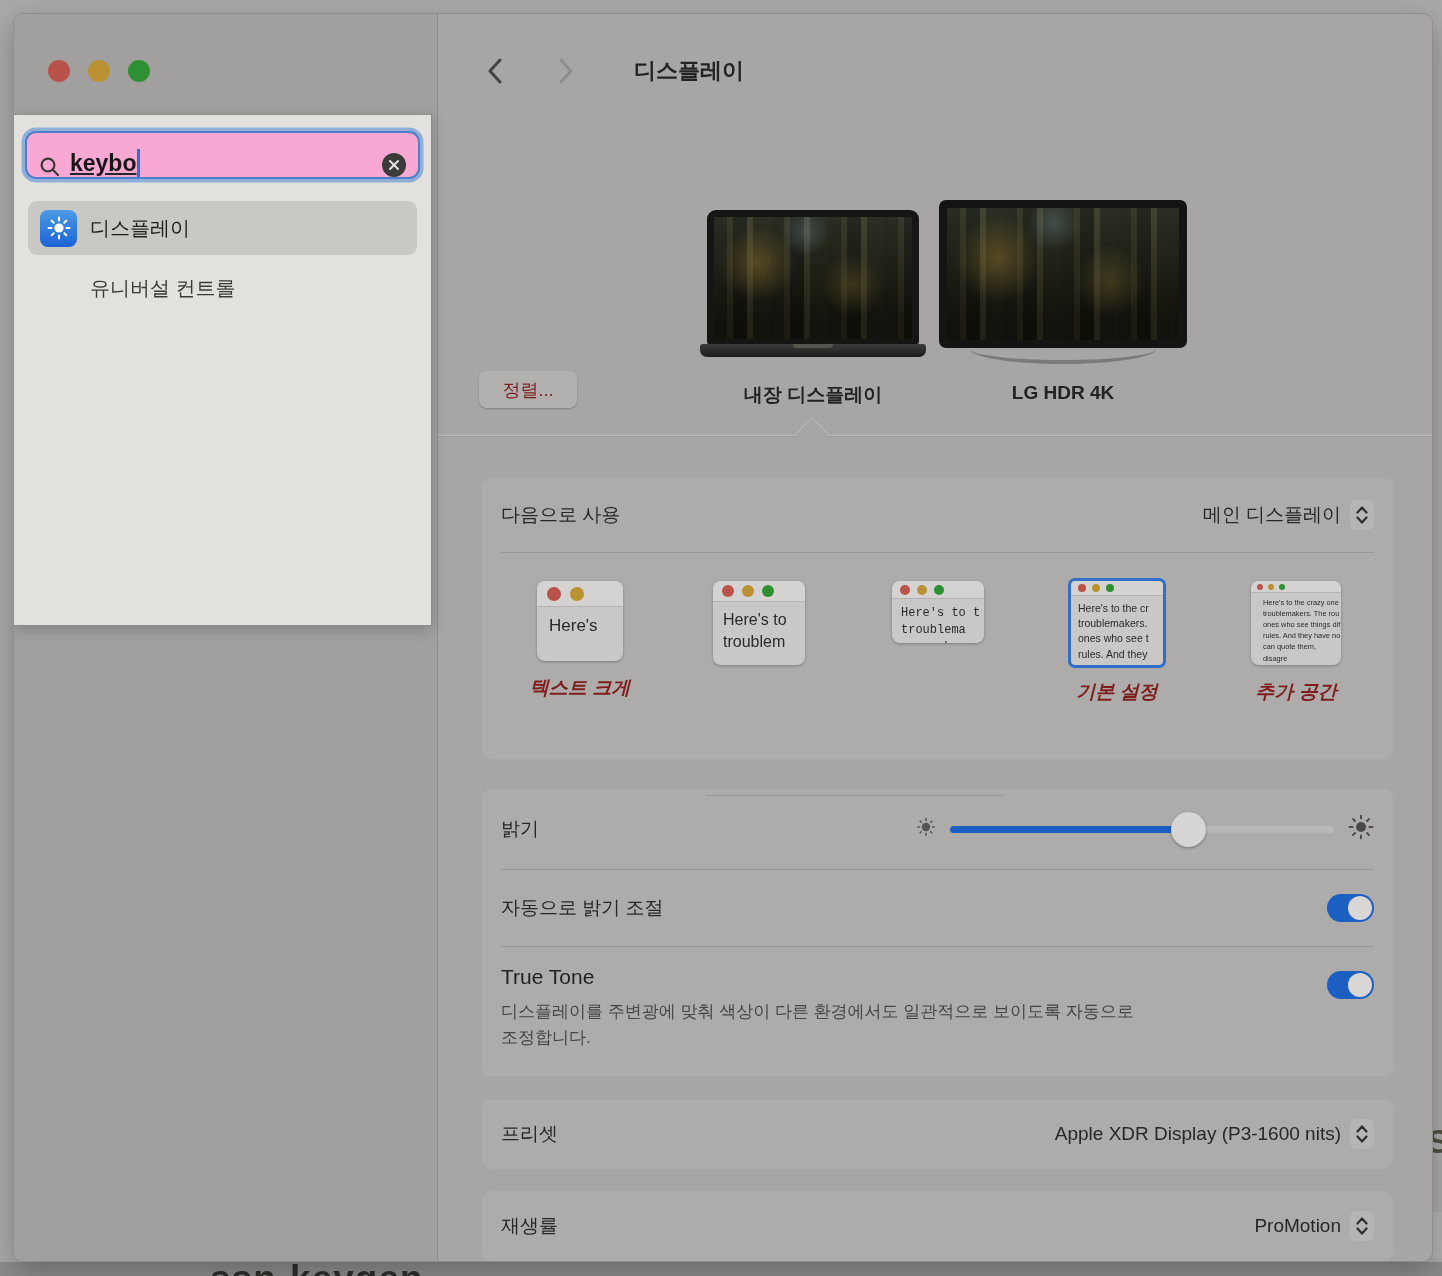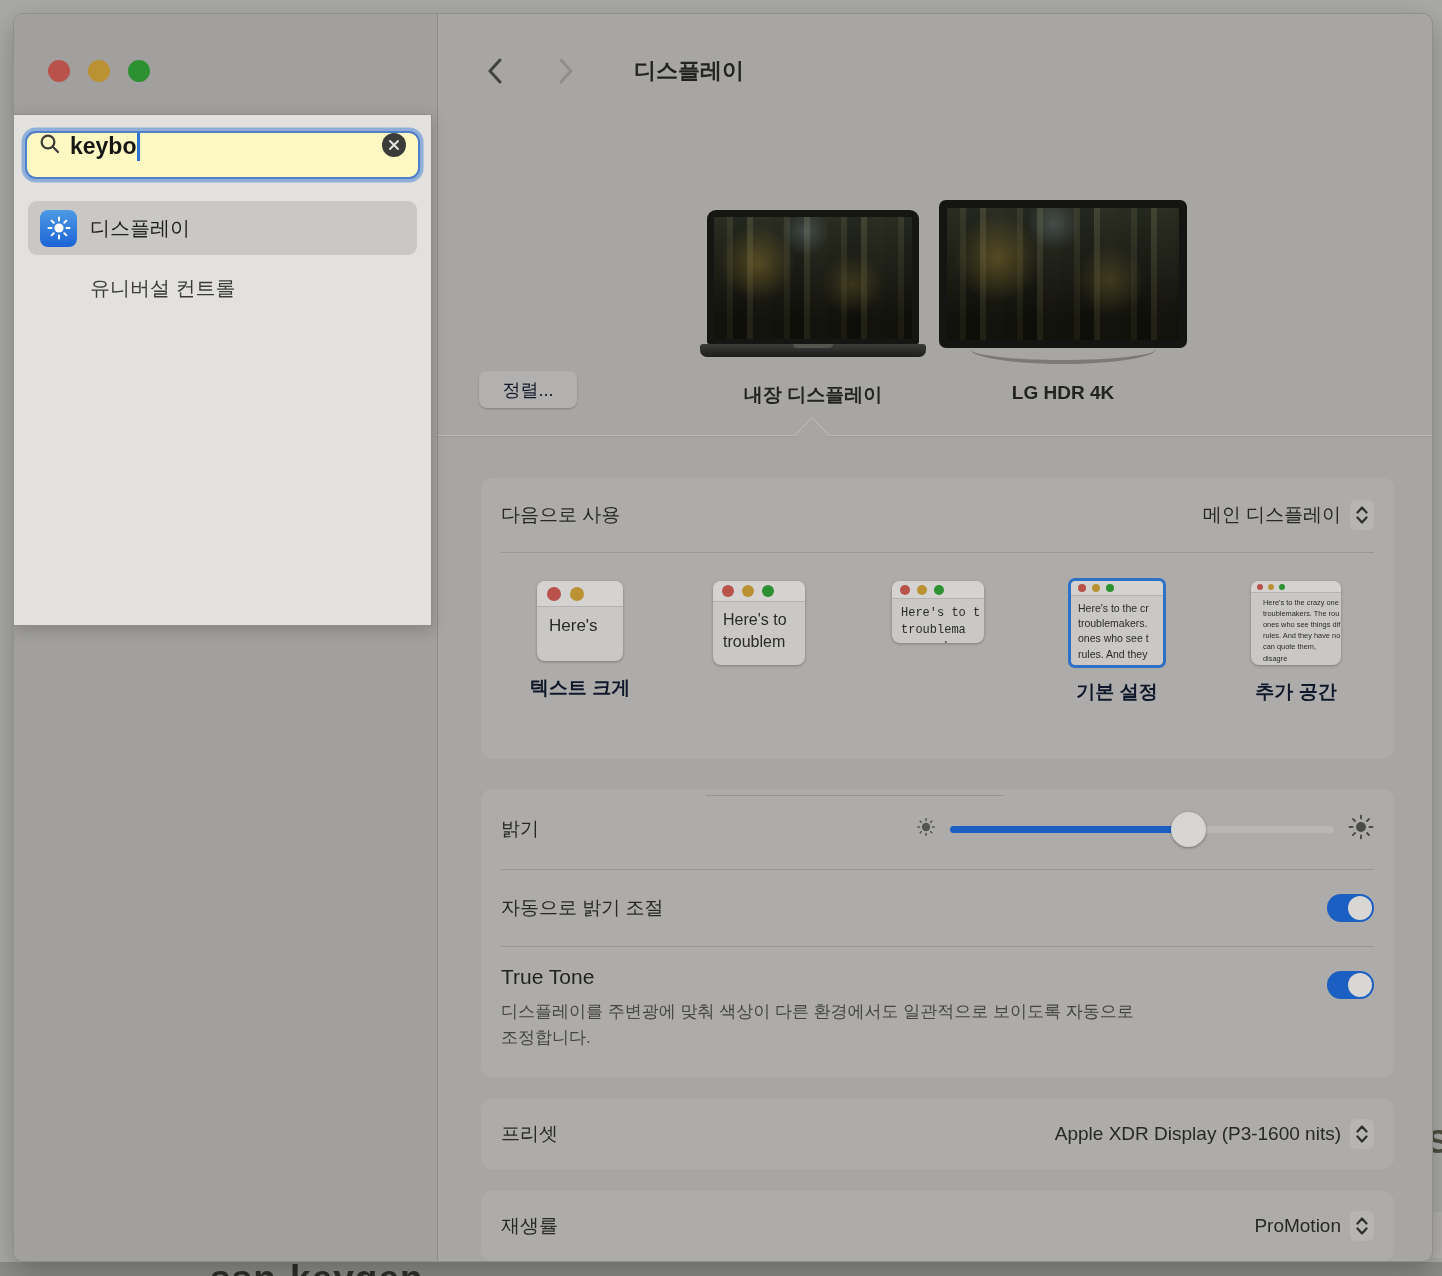--- a/index.html
+++ b/index.html
@@ -19,21 +19,21 @@
   .window{position:absolute;left:13px;top:13px;width:1420px;height:1249px;border-radius:10px;overflow:hidden;
     background:#a7a6a4;border:1px solid #8f8e8c;box-shadow:0 10px 30px rgba(0,0,0,.25);}
   
   .sidebar{position:absolute;left:0;top:0;width:424px;height:100%;background:#a1a09e;border-right:1px solid #8d8c8a;}
   .traffic{position:absolute;top:46px;left:34px;display:flex;gap:18px;}
   .traffic span{width:22px;height:22px;border-radius:50%;}
   .t-red{background:#b8524b;} .t-yellow{background:#bb9233;} .t-green{background:#2d9132;}
   .search-overlay{position:absolute;left:0;top:100px;width:418px;height:512px;background:#e2e1de;
     border:1px solid #8e8d8b;border-left:none;box-shadow:0 4px 14px rgba(0,0,0,.18);}
   .search-field{position:absolute;left:11px;top:16px;width:395px;height:48px;border-radius:11px;
-    background:#fef9c3;border:2px solid #4f7fc8;box-shadow:0 0 0 3.5px #8fafd8;display:flex;align-items:flex-start;padding:0 12px;}
+    background:#f9a8d4;border:2px solid #4f7fc8;box-shadow:0 0 0 3.5px #8fafd8;display:flex;align-items:flex-end;padding:0 12px;text-decoration:underline;}
   .search-field .mag{flex:0 0 auto;margin-right:10px;display:flex;}
   .search-text{font-size:23px;font-weight:bold;color:#161615;}
   .caret{display:inline-block;width:3px;height:28px;background:#2f72d6;margin-left:1px;vertical-align:-6px;}
   .clear-btn{margin-left:auto;width:24px;height:24px;border-radius:50%;background:#3b3b39;display:flex;align-items:center;justify-content:center;}
   .result-row{position:absolute;left:14px;width:389px;height:54px;border-radius:9px;display:flex;align-items:center;padding:0 12px;}
   .result-row.selected{background:#c9c8c5;top:86px;}
   .result-row.plain{top:146px;}
   .app-icon{width:37px;height:37px;border-radius:8px;background:linear-gradient(180deg,#4d9ae4 0%,#1c63d6 100%);
     display:flex;align-items:center;justify-content:center;margin-right:13px;flex:0 0 auto;}
   .result-label{font-size:20px;color:#1f1f1e;}
@@ -56,21 +56,21 @@
       repeating-linear-gradient(90deg,#15140e 0 13px,#2c2a1c 13px 19px,#0d0d09 19px 33px,#3b3826 33px 39px,#181710 39px 57px);
   }
   .laptop-base{width:226px;height:13px;margin-top:0;background:linear-gradient(180deg,#3c3c3a,#1c1c1a);border-radius:3px 3px 7px 7px;position:relative;}
   .laptop-base::after{content:"";position:absolute;left:50%;top:0;transform:translateX(-50%);width:40px;height:4px;background:#55554f;border-radius:0 0 4px 4px;}
   .monitor{position:absolute;left:501px;top:186px;width:248px;}
   .monitor-screen{width:248px;height:148px;background:#141412;border-radius:7px;padding:8px;}
   .monitor-stand{width:186px;height:30px;margin:-14px auto 0;border-radius:50%;border-bottom:4px solid #7b7a78;}
   .display-label{position:absolute;top:368px;font-size:19px;font-weight:bold;color:#232321;text-align:center;}
   .dl-1{left:263px;width:224px;} .dl-2{left:501px;width:248px;}
   .arrange-btn{position:absolute;left:41px;top:357px;width:98px;height:37px;border-radius:8px;background:#b2b1af;
-    box-shadow:0 1px 2px rgba(0,0,0,.22);display:flex;align-items:center;justify-content:center;font-size:18px;color:#0f172a;}
+    box-shadow:0 1px 2px rgba(0,0,0,.22);display:flex;align-items:center;justify-content:center;font-size:18px;color:#7f1d1d;}
   .main-divider{position:absolute;left:0;top:421px;width:996px;height:1px;background:#b9b8b6;box-shadow:0 1px 0 rgba(0,0,0,.06);}
   .notch{position:absolute;left:362px;top:408px;width:24px;height:24px;background:#a7a6a4;transform:rotate(45deg);
     border-top:1px solid #b9b8b6;border-left:1px solid #b9b8b6;}
   
   .card{position:absolute;left:43px;width:913px;background:rgba(255,255,255,.07);border-radius:11px;}
   .card-1{top:464px;height:281px;} .card-2{top:775px;height:288px;} .card-3{top:1085px;height:70px;} .card-4{top:1177px;height:70px;}
   .row{display:flex;align-items:center;padding:0 20px;}
   .row-label{font-size:19px;color:#272725;}
   .row-right{margin-left:auto;display:flex;align-items:center;gap:9px;}
   .row-value{font-size:19px;color:#272725;}
@@ -81,21 +81,21 @@
   .r-preset,.r-refresh{height:70px;}
   
   .scale-area{position:relative;height:206px;}
   .scale-cell{position:absolute;top:28px;width:140px;display:flex;flex-direction:column;align-items:center;}
   .sc-0{left:29px;} .sc-1{left:208px;} .sc-2{left:387px;} .sc-3{left:566px;} .sc-4{left:745px;}
   .mini-win{background:#c9c8c6;border-radius:8px;overflow:hidden;box-shadow:0 1px 3px rgba(0,0,0,.28);}
   .mini-title{background:#d4d3d1;border-bottom:1px solid #b4b3b1;display:flex;align-items:center;}
   .mini-dot{border-radius:50%;flex:0 0 auto;}
   .mini-body{color:#29292 7;color:#2a2a28;overflow:hidden;white-space:pre-line;}
   .mini-sel{outline:3px solid #2f6fc8;outline-offset:0;border-radius:4px;}
-  .scale-label{margin-top:14px;font-size:19px;font-weight:bold;color:#0f172a;height:24px;}
+  .scale-label{margin-top:14px;font-size:19px;font-weight:bold;color:#7f1d1d;height:24px;font-style:italic;}
   .scale-line{position:absolute;left:225px;top:242px;width:297px;height:1px;background:#8f8e8c;}
   
   .slider-track{position:relative;width:384px;height:7px;border-radius:4px;background:#b9b8b6;}
   .slider-fill{position:absolute;left:0;top:0;height:7px;border-radius:4px;background:#1c5fc2;}
   .slider-knob{position:absolute;top:-14px;width:35px;height:35px;border-radius:50%;background:#d6d5d3;
     box-shadow:0 1px 3px rgba(0,0,0,.35);transform:translateX(-17px);}
   
   .toggle{width:47px;height:28px;border-radius:15px;background:#1c5fc2;position:relative;flex:0 0 auto;}
   .toggle .knob{position:absolute;right:2px;top:2px;width:24px;height:24px;border-radius:50%;background:#d8d7d5;}
   .tt-title{font-size:21px;color:#232321;}

